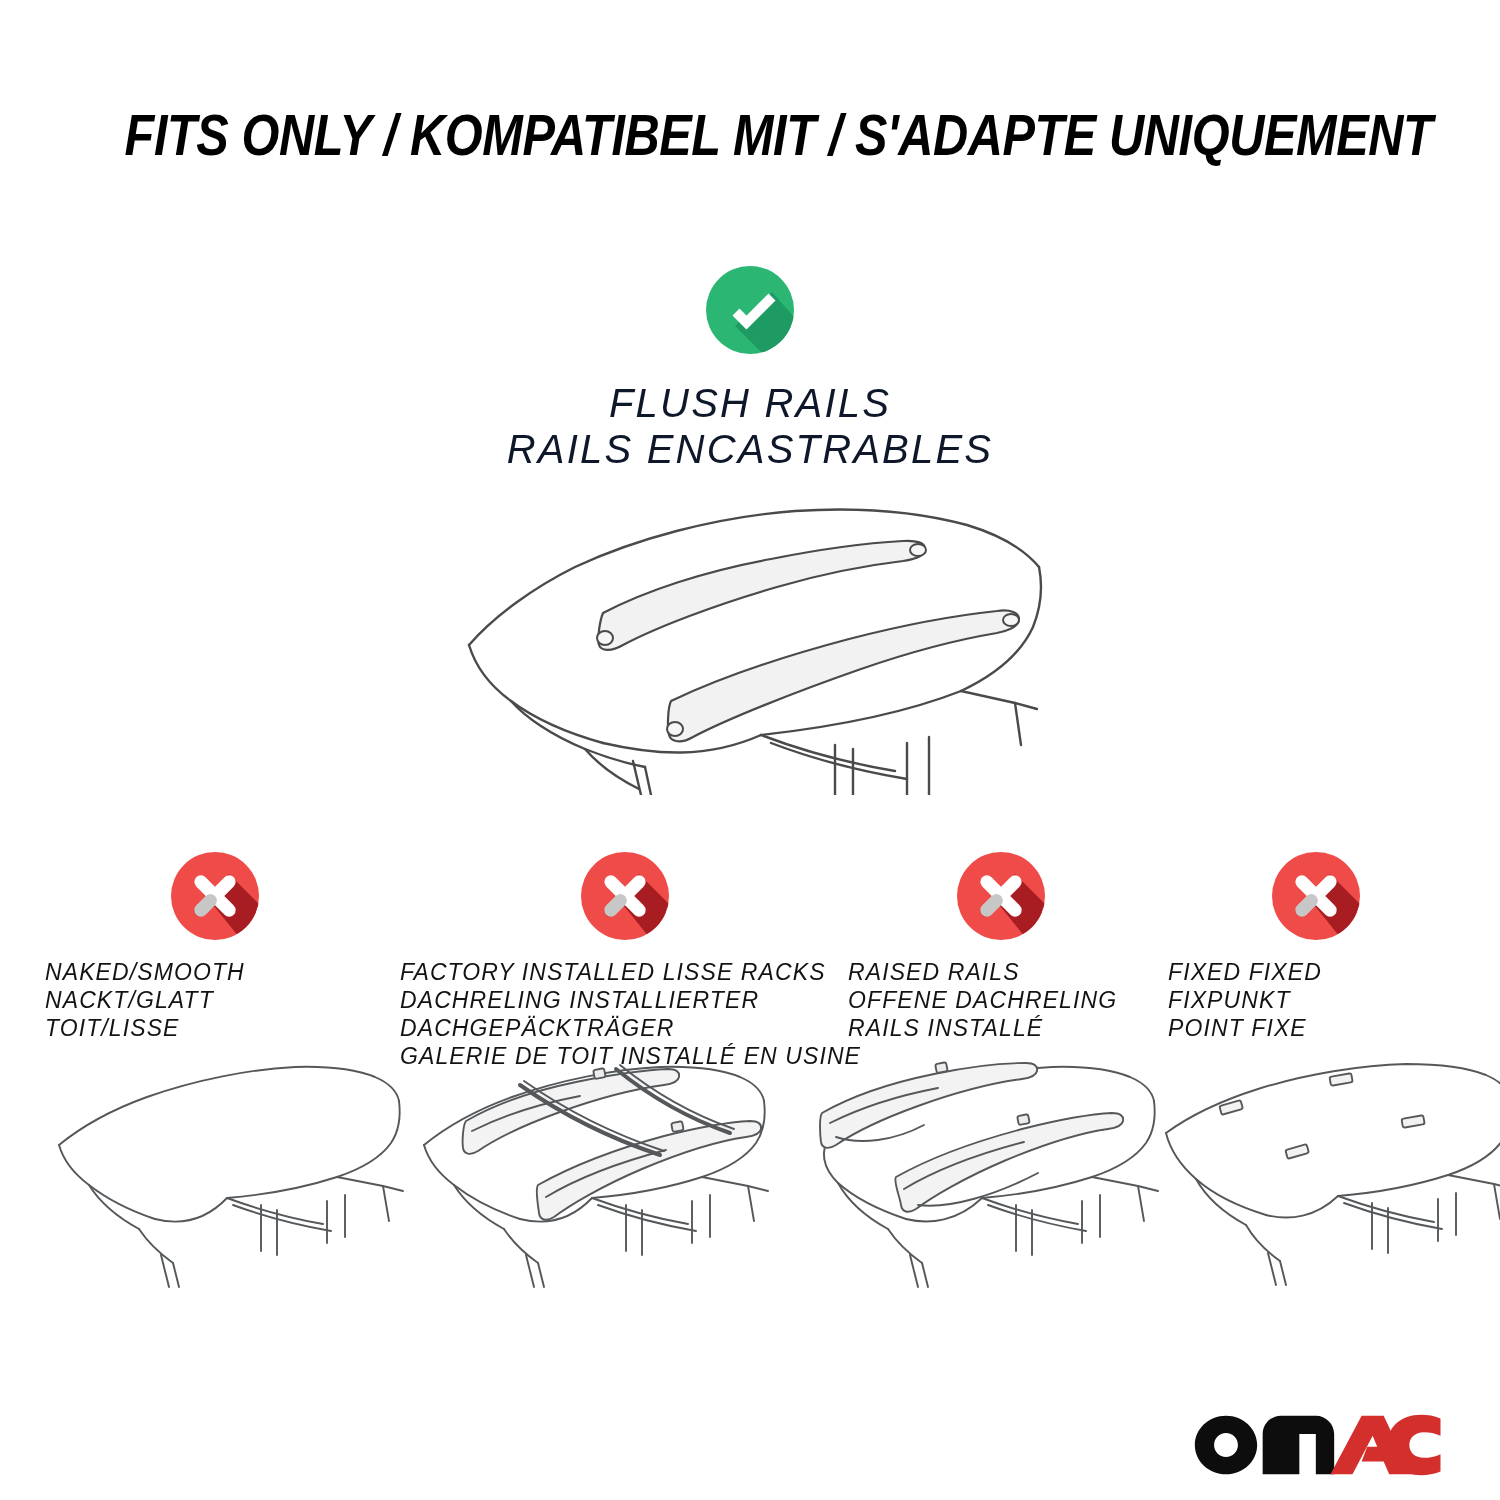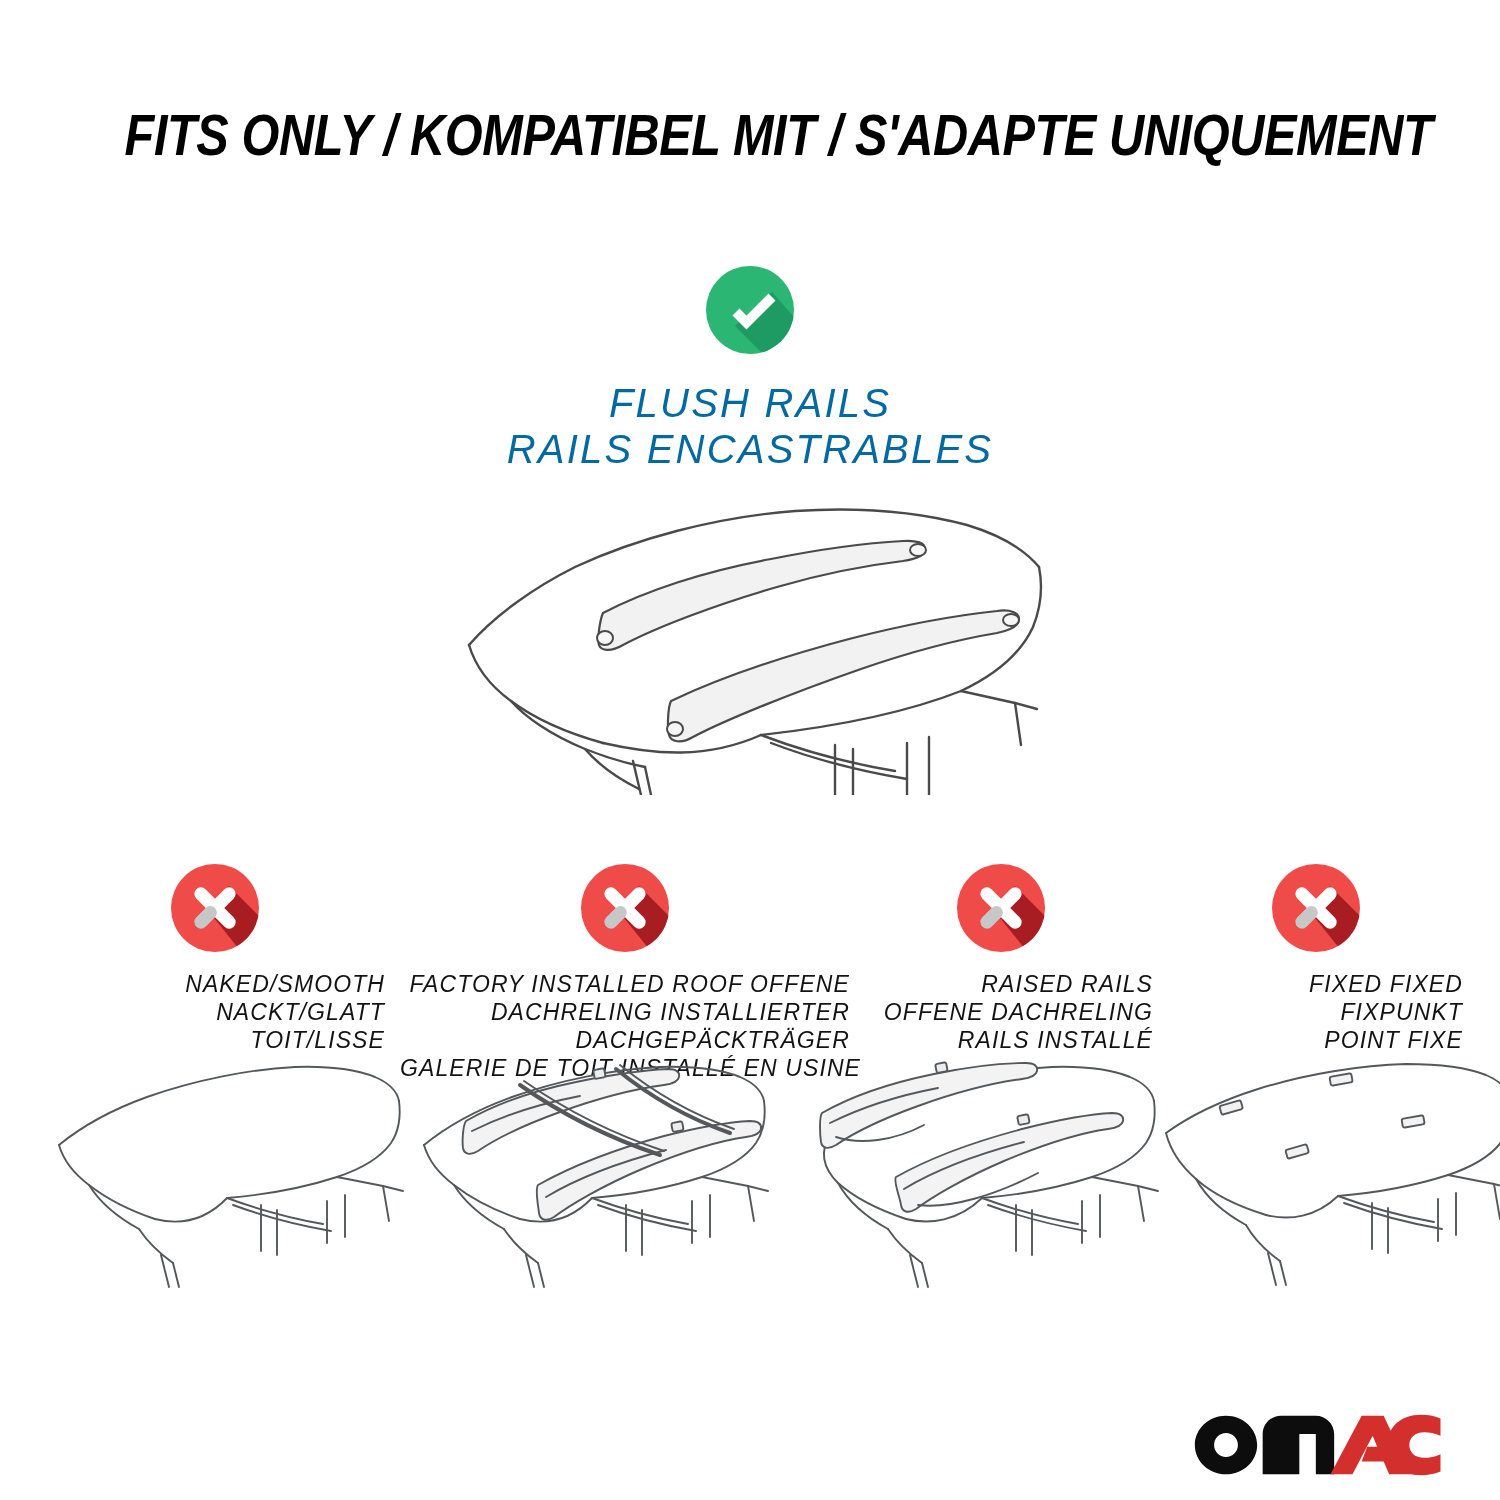--- a/index.html
+++ b/index.html
@@ -52,21 +52,21 @@
   }
   #approved-labels {
     margin-top: 22px;
   }
   .approved-label {
     font-family: "Liberation Sans", sans-serif;
     font-weight: 400;
     font-size: 40px;
     line-height: 46px;
     letter-spacing: 2.2px;
-    color: #0369a1;
+    color: #0f172a;
     white-space: nowrap;
   }
 
   
   #flush-illustration {
     position: absolute;
     left: 455px;
     top: 495px;
     width: 610px;
     height: 300px;
@@ -75,22 +75,22 @@
   
   #rejected-row {
     position: absolute;
     left: 0;
     top: 848px;
     width: 1500px;
     height: 240px;
   }
   .reject-col {
     position: absolute;
-    top: 12px;
-    text-align: right;
+    top: 0;
+    text-align: left;
   }
   .reject-col-0 { left: 45px;   width: 340px; }
   .reject-col-1 { left: 400px;  width: 450px; }
   .reject-col-2 { left: 848px;  width: 305px; }
   .reject-col-3 { left: 1168px; width: 295px; }
 
   .reject-labels {
     margin-top: 14px;
   }
   .reject-label {
@@ -252,21 +252,21 @@
         </g>
         <g fill="#ffffff">
           <rect x="41.5" y="21.5" width="13" height="53" rx="6.5" transform="rotate(45 48 48)"></rect>
           <rect x="41.5" y="21.5" width="13" height="53" rx="6.5" transform="rotate(-45 48 48)"></rect>
         </g>
         <g clip-path="url(#clipRed1)" opacity="0.22">
           <rect x="41.5" y="48" width="13" height="27" rx="6.5" fill="#000000" transform="rotate(45 48 48)"></rect>
         </g>
       </svg>
       <div class="reject-labels">
-        <div class="reject-label">FACTORY INSTALLED ROOF OFFENE</div>
+        <div class="reject-label">FACTORY INSTALLED LISSE RACKS</div>
         <div class="reject-label">DACHRELING INSTALLIERTER</div>
         <div class="reject-label">DACHGEPÄCKTRÄGER</div>
         <div class="reject-label">GALERIE DE TOIT INSTALLÉ EN USINE</div>
       </div>
     </div>
 
     <div class="reject-col reject-col-2">
       <svg class="status-icon" width="96" height="96" viewBox="0 0 96 96">
         <defs>
             <clipPath id="clipRed2">

